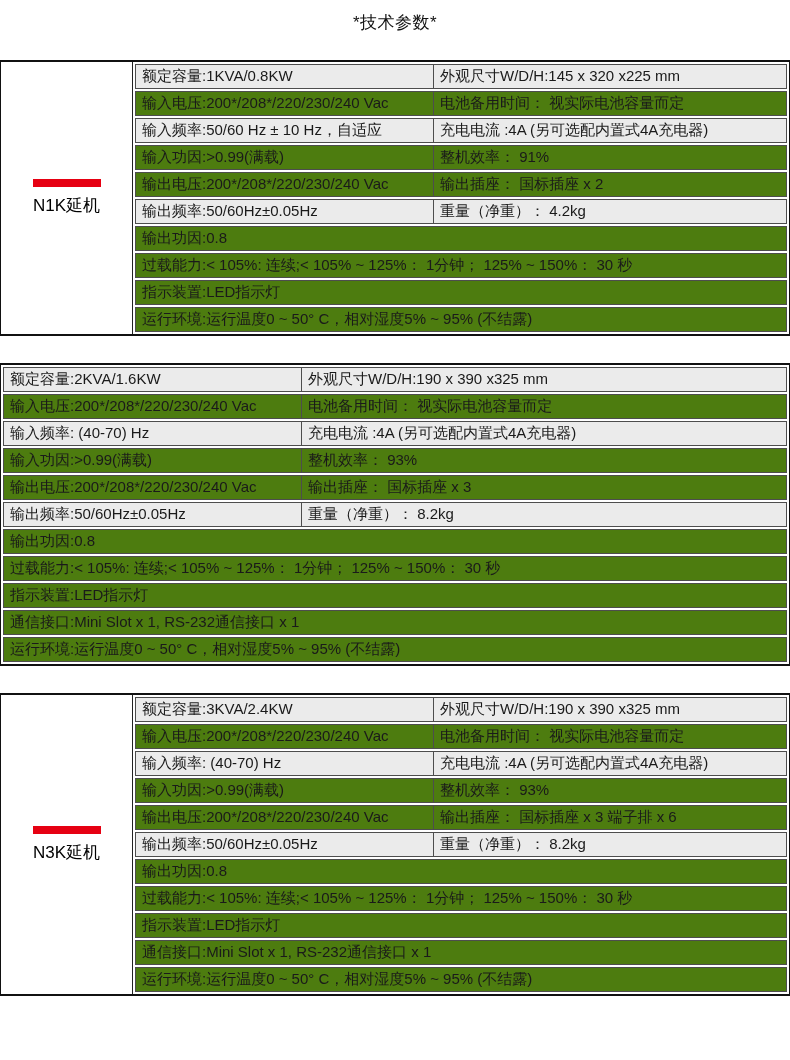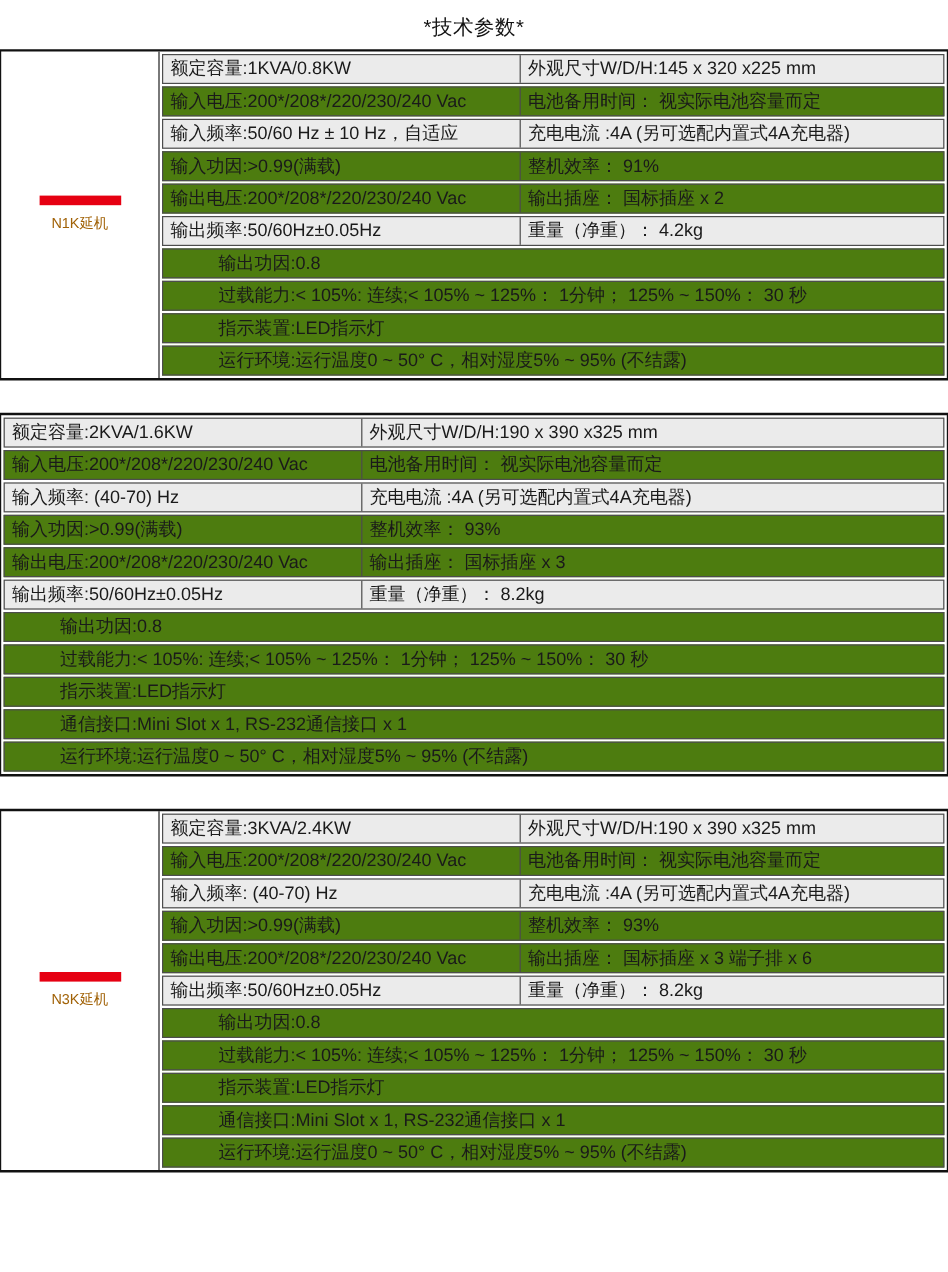--- a/index.html
+++ b/index.html
@@ -5,21 +5,21 @@
   html,body{margin:0;padding:0;background:#ffffff;}
   body{
     width:790px;height:1060px;
     font-family:"Liberation Sans","DejaVu Sans",sans-serif;
     color:#1a1a1a;
     -webkit-font-smoothing:antialiased;
   }
   .page-title{
     text-align:center;
     font-size:17px;
-    padding:11px 0 7px 0;
+    padding:11px 0 26px 0;
     letter-spacing:.5px;
     color:#111;
   }
   .spec-table{
     display:flex;
     border:1px solid #111;
     border-top-width:2px;
     border-bottom-width:2px;
     margin:0 0 27px 0;
     box-sizing:border-box;
@@ -34,22 +34,22 @@
     align-items:center;
     justify-content:center;
     gap:7px;
     box-sizing:border-box;
   }
   .red-bar{
     width:68px;height:8px;
     background:var(--accent,#e60012);
   }
   .model-name{
-    font-size:12px;
-    color:#a16207;
+    font-size:17px;
+    color:#000000;
   }
   .rows{
     flex:1;
     display:flex;
     flex-direction:column;
     gap:2px;
     padding:2px;
     box-sizing:border-box;
   }
   .row{
@@ -68,21 +68,21 @@
     white-space:nowrap;
     overflow:hidden;
     box-sizing:border-box;
   }
   .row.paired .cell.left{
     width:298px;
     flex:none;
     border-right:1px solid #4d4d4d;
   }
   .row.paired .cell.right{flex:1;}
-  .row.full .cell{flex:1;margin-left:40px;}
+  .row.full .cell{flex:1;}
 </style>
 </head>
 <body>
 
 <div class="page-title">*技术参数*</div>
 
 <div id="tables">
   <div class="spec-table">
     <div class="model-cell">
       <div class="red-bar"></div>

